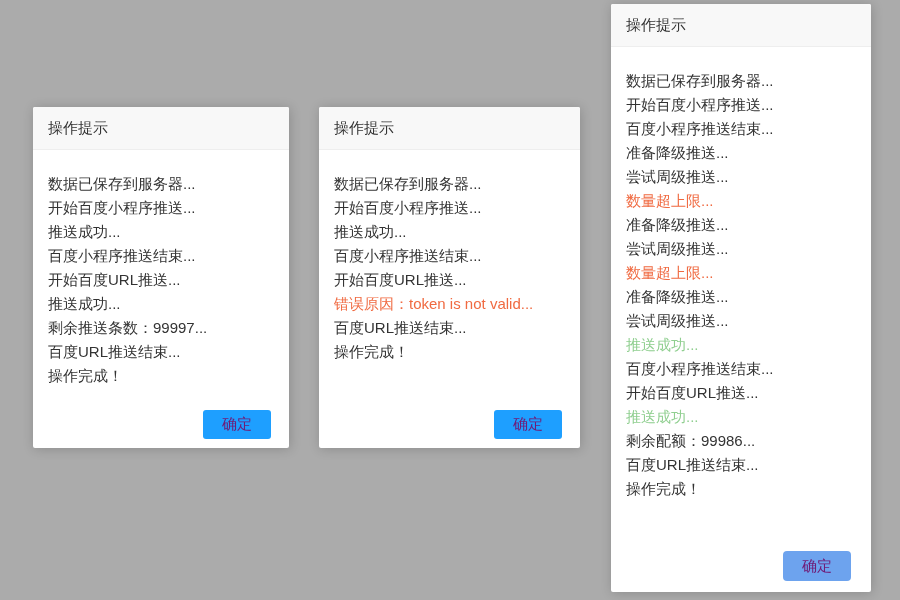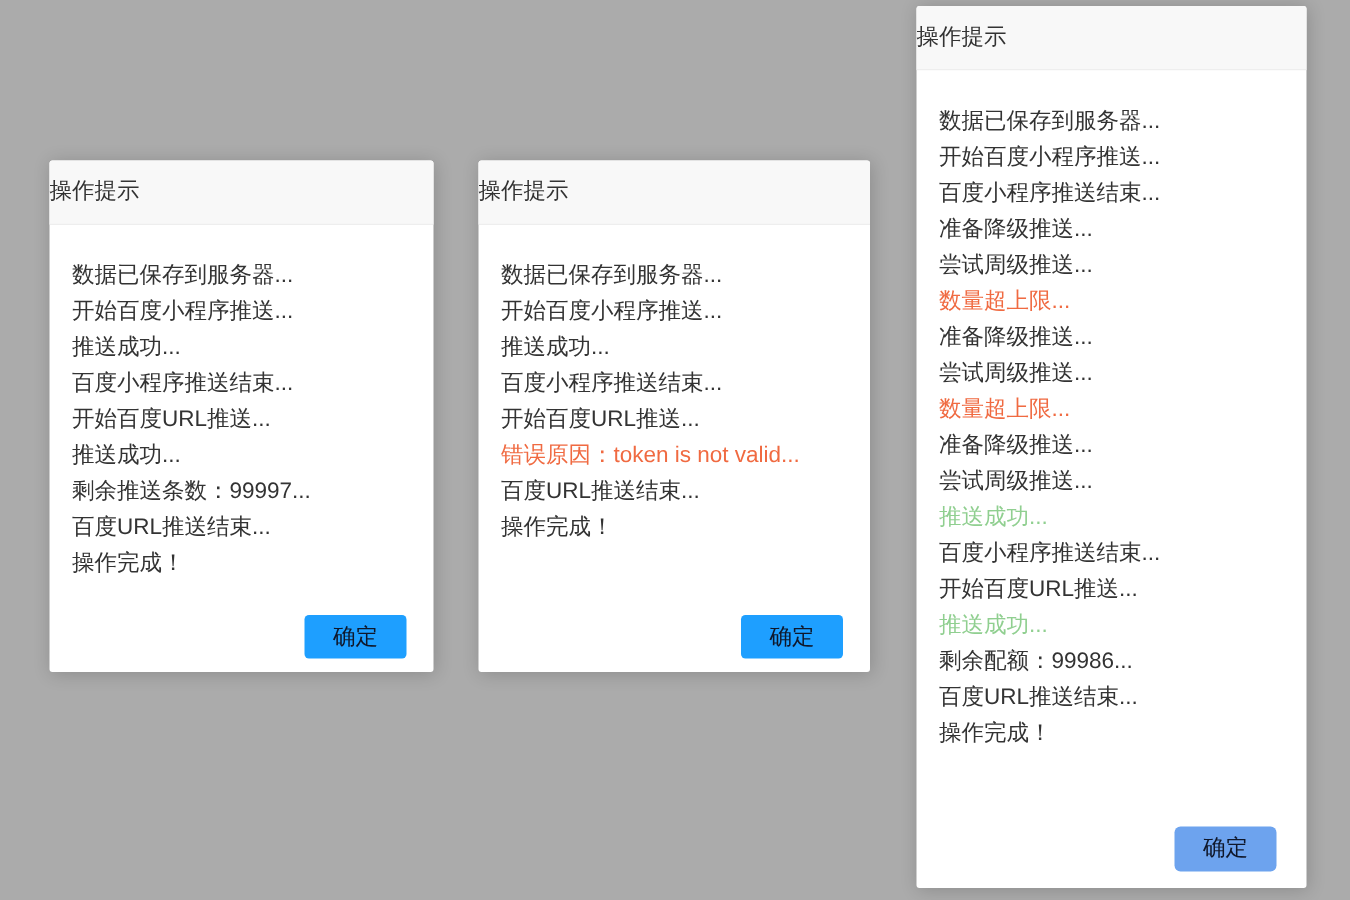--- a/index.html
+++ b/index.html
@@ -23,20 +23,21 @@
   }
   .dialog-1 { left: 33px;  top: 107px; width: 256px; height: 341px; }
   .dialog-2 { left: 319px; top: 107px; width: 261px; height: 341px; }
   .dialog-3 { left: 611px; top: 4px;   width: 260px; height: 588px; }
 
   .dialog-header {
     flex: 0 0 42px;
     background: #f8f8f8;
     border-bottom: 1px solid #eeeeee;
     line-height: 42px;
+    padding-left: 15px;
     font-size: 15px;
     color: #333333;
     border-radius: 2px 2px 0 0;
     user-select: none;
   }
 
   .dialog-body {
     padding: 22px 15px 0 15px;
     font-size: 15px;
     color: #333333;
@@ -53,28 +54,28 @@
   .dialog-footer {
     margin-top: auto;
     text-align: right;
     padding: 0 18px 9px 0;
   }
   .dialog-3 .dialog-footer { padding: 0 20px 11px 0; }
 
   .confirm {
     display: inline-block;
     border: none;
-    color: #0f172a;
+    color: #701a75;
     font-size: 15px;
     height: 29px;
     line-height: 29px;
     padding: 0 19px;
     border-radius: 3px;
     cursor: pointer;
-    font-family: Liberation Sans, sans-serif;
+    font-family: Liberation Serif, serif;
     background: var(--primary-button, #1e9fff);
   }
   .dialog-3 .confirm {
     background: var(--primary-button-alt, #6da3ee);
     height: 30px;
     line-height: 30px;
     border-radius: 4px;
   }
 </style>
 </head>

